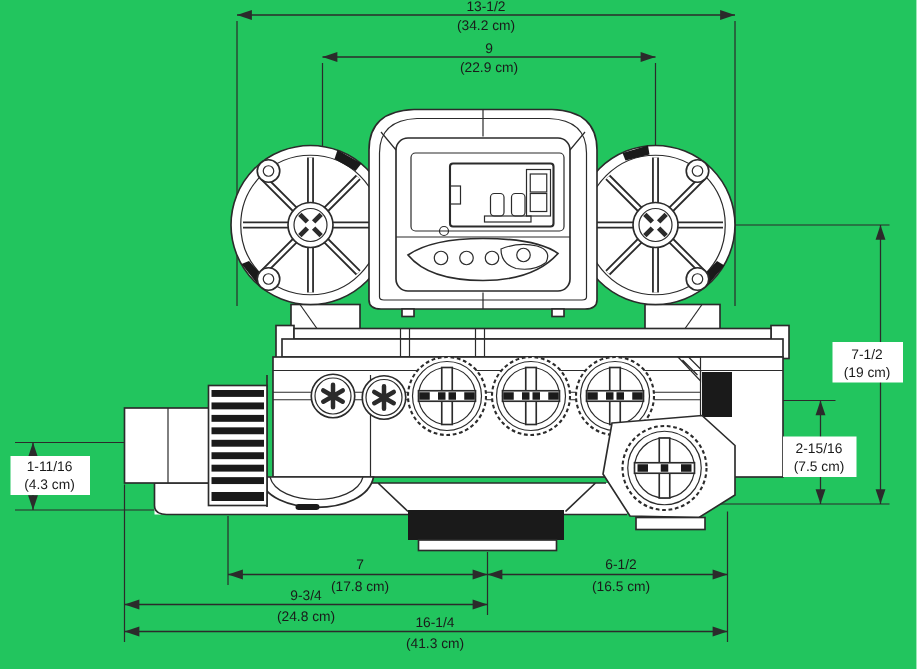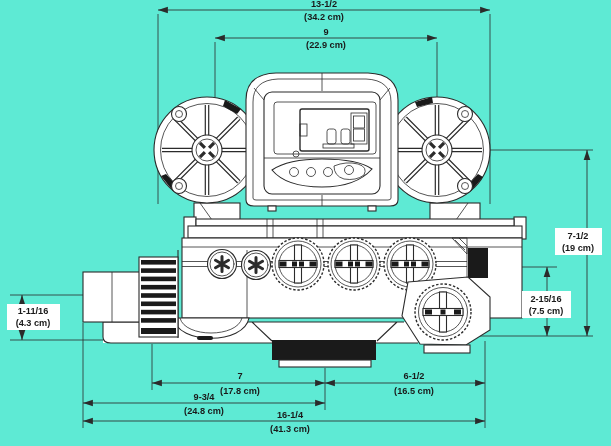--- a/index.html
+++ b/index.html
@@ -1,16 +1,16 @@
 <!DOCTYPE html>
 <html><head>
 <meta charset="utf-8">
 <style>
   html,body{margin:0;padding:0;background:#ffffff;}
-  .stage{width:611px;height:446px;position:relative;background:#5eead4;overflow:hidden;font-weight:bold;}
+  .stage{width:611px;height:446px;position:relative;background:#22c55e;overflow:hidden;}
   svg{display:block;}
   .lbl{font-family:"Liberation Sans",sans-serif;font-size:9.2px;fill:#1a1a1a;text-anchor:middle;}
   .dimline{stroke:#2b2b2b;stroke-width:.85;fill:none;}
   .extline{stroke:#2b2b2b;stroke-width:.8;fill:none;}
   .dev{stroke:#2b2b2b;stroke-width:1.1;fill:none;}
   .devf{stroke:#2b2b2b;stroke-width:1.1;fill:#ffffff;}
   .thin{stroke:#2b2b2b;stroke-width:.8;fill:none;}
   .blk{fill:#1a1a1a;stroke:none;}
   .knurl{stroke:#2b2b2b;stroke-width:1.4;fill:#ffffff;stroke-dasharray:2.5 1.8;}
 </style>

